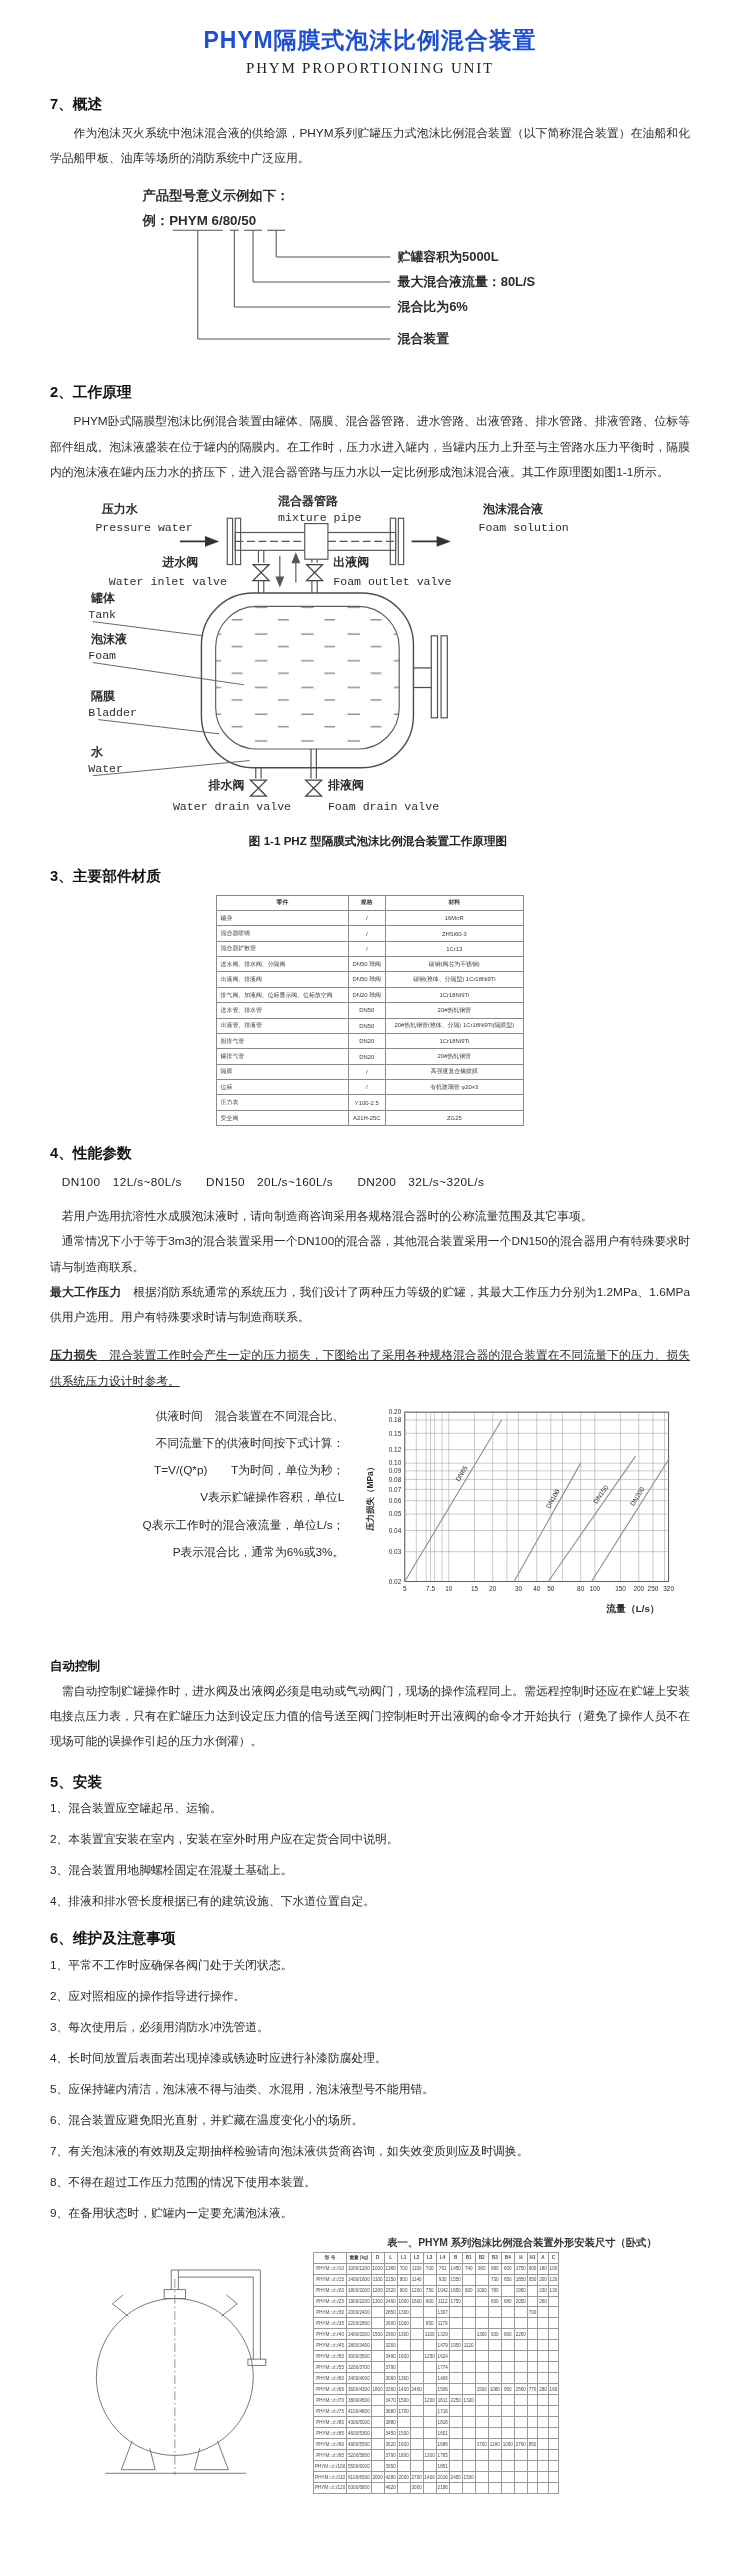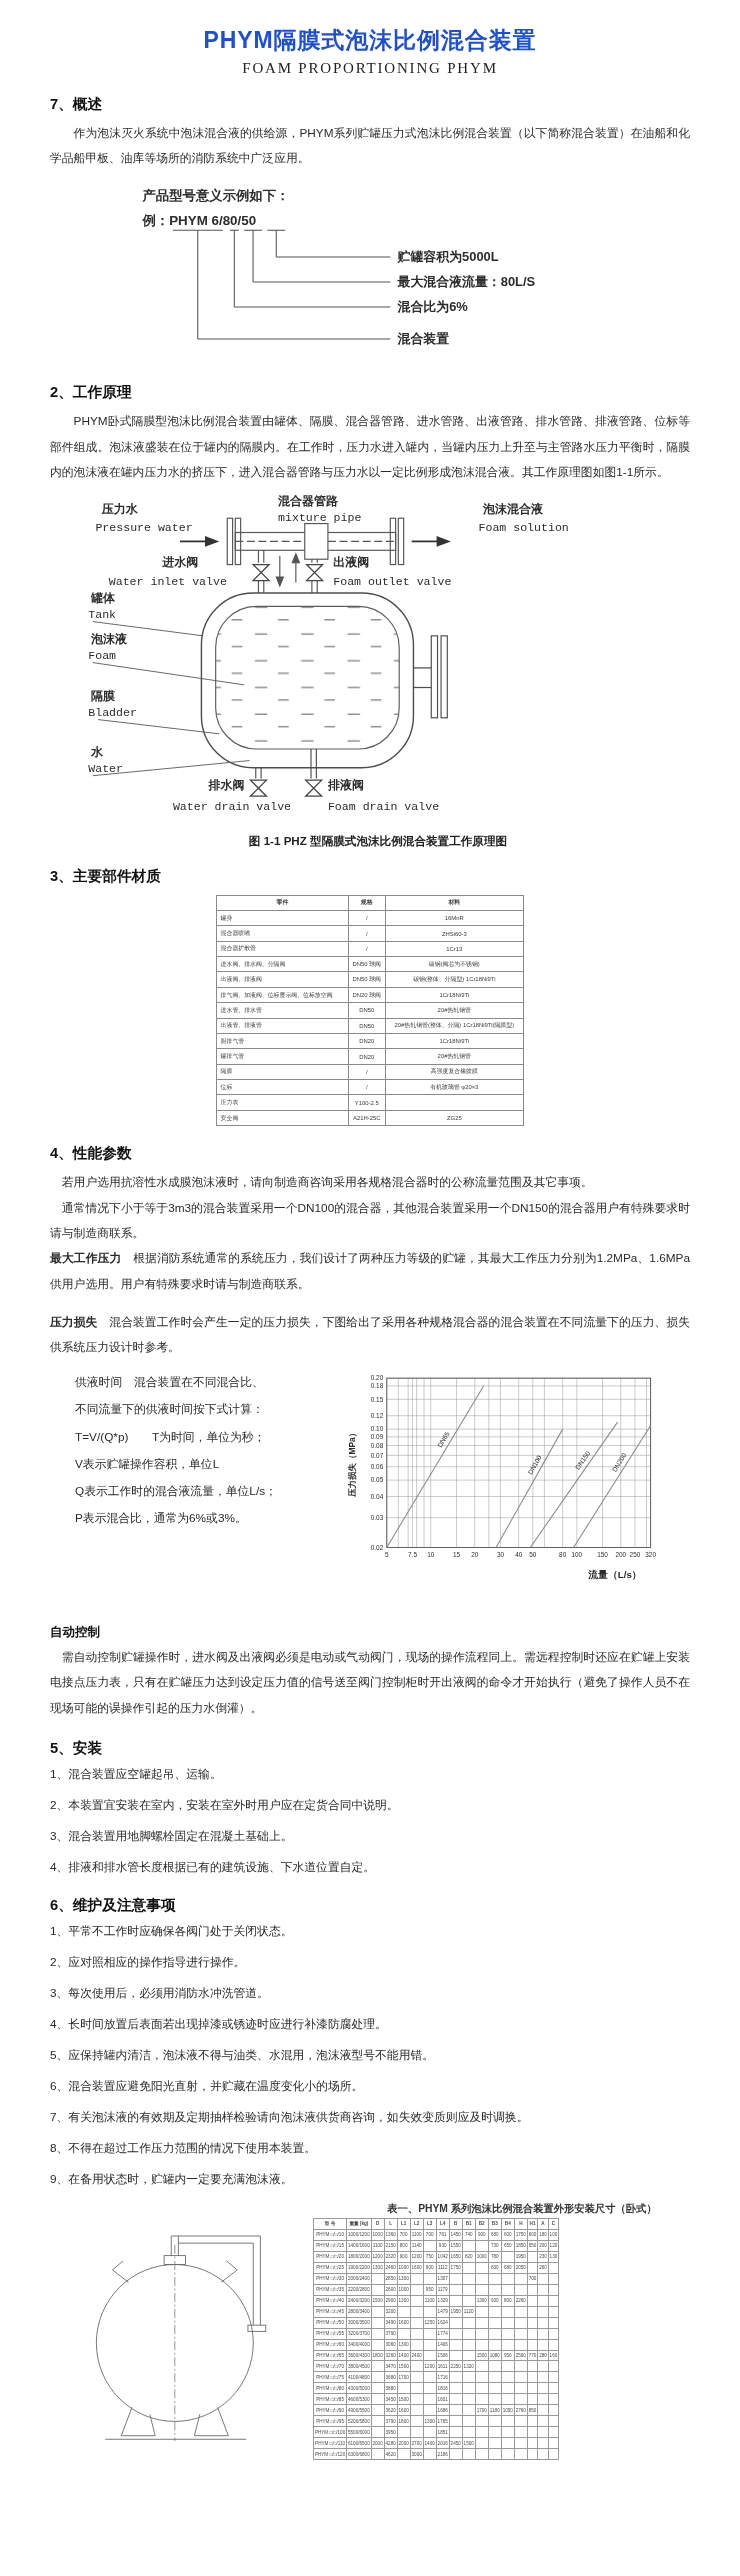--- a/index.html
+++ b/index.html
@@ -15,42 +15,42 @@
   .flowline{font-size:11.8px;line-height:2.1;margin:3.6px 0 9px 0;letter-spacing:0.4px;}
   svg text{fill:#2c2c2c;}
   .model-diagram{margin:10.7px 0 1.8px 80px;display:block;}
   .figure-wrap{margin:8px 0 0 16px;}
   .fig-caption{text-align:center;font-size:11.6px;font-weight:bold;margin:5.3px 0 9px 0;color:#222;}
   
   table.mat{border-collapse:collapse;margin:9px auto 5.3px auto;width:308px;}
   table.mat th,table.mat td{border:0.9px solid #8a8a8a;font-size:5.9px;padding:2.7px 1.8px;text-align:center;color:#3a3a3a;}
   table.mat td.l{text-align:left;padding-left:3.6px;}
   
-  .chart-row{display:flex;margin-top:9px;}
+  .chart-row{display:flex;margin-top:9px;text-align:right;}
   .chart-left{width:46%;padding-left:25px;box-sizing:border-box;}
   .chart-left .line{font-size:11.8px;line-height:2.3;color:#2a2a2a;}
   .chart-right{width:54%;}
   
   .num-list .list-line{font-size:11.8px;line-height:1.65;margin:0 0 11.6px 0;color:#2a2a2a;}
   
   .dim-block{margin-top:12.5px;}
   .dim-title{font-size:10.3px;font-weight:bold;text-align:center;color:#333;}
   .dim-flex{display:flex;align-items:flex-start;}
   table.dim{border-collapse:collapse;}
   table.dim th,table.dim td{border:0.4px solid #9a9a9a;text-align:center;color:#4a4a4a;padding:0.9px 0.9px;}
   table.dim1 th,table.dim1 td{font-size:4.6px;height:8.2px;}
   .t1-title{margin:1.8px 0 1.8px 267px;width:410px;}
 </style>
 </head>
 <body>
 
 <div class="page">
 
   <h1 class="doc-title">PHYM隔膜式泡沫比例混合装置</h1>
-  <div class="doc-subtitle">FOAM PROPORTIONING PHYM</div>
+  <div class="doc-subtitle">PHYM PROPORTIONING UNIT</div>
 
   <h2 class="sec">7、概述</h2>
   <p class="body indent2">作为泡沫灭火系统中泡沫混合液的供给源，PHYM系列贮罐压力式泡沫比例混合装置（以下简称混合装置）在油船和化学品船甲板、油库等场所的消防系统中广泛应用。</p>
 
   <svg class="model-diagram" width="535" height="183" viewBox="0 0 600 205">
     <text x="14" y="20" font-size="15" font-weight="bold">产品型号意义示例如下：</text>
     <text x="14" y="48" font-size="15" font-weight="bold">例：PHYM 6/80/50</text>
     <g stroke="#555" stroke-width="1.2" fill="none">
       <line x1="48" y1="54" x2="104" y2="54"></line>
       <line x1="112" y1="54" x2="122" y2="54"></line>
@@ -255,24 +255,25 @@
         </tr>
         <tr>
           <td class="l">安全阀</td>
           <td>A21H-25C</td>
           <td>ZG25</td>
         </tr>
       </tbody>
     </table>
 
   <h2 class="sec">4、性能参数</h2>
+  <p class="flowline indent1">DN100　12L/s~80L/s　　DN150　20L/s~160L/s　　DN200　32L/s~320L/s</p>
   <p class="body indent1">若用户选用抗溶性水成膜泡沫液时，请向制造商咨询采用各规格混合器时的公称流量范围及其它事项。</p>
   <p class="body indent1">通常情况下小于等于3m3的混合装置采用一个DN100的混合器，其他混合装置采用一个DN150的混合器用户有特殊要求时请与制造商联系。</p>
   <p class="body"><span class="lead">最大工作压力</span><span>　根据消防系统通常的系统压力，我们设计了两种压力等级的贮罐，其最大工作压力分别为1.2MPa、1.6MPa供用户选用。用户有特殊要求时请与制造商联系。</span></p>
-  <p class="body" style="margin-top:12.5px;"><span class="lead">压力损失</span><span>　混合装置工作时会产生一定的压力损失，下图给出了采用各种规格混合器的混合装置在不同流量下的压力、损失供系统压力设计时参考。</span></p>
+  <p class="body" style="margin-top:12.5px;text-decoration:underline;"><span class="lead">压力损失</span><span>　混合装置工作时会产生一定的压力损失，下图给出了采用各种规格混合器的混合装置在不同流量下的压力、损失供系统压力设计时参考。</span></p>
 
   <div class="chart-row">
     <div class="chart-left">
         <div class="line">供液时间　混合装置在不同混合比、</div>
         <div class="line">不同流量下的供液时间按下式计算：</div>
         <div class="line">T=V/(Q*p)　　T为时间，单位为秒；</div>
         <div class="line">V表示贮罐操作容积，单位L</div>
         <div class="line">Q表示工作时的混合液流量，单位L/s；</div>
         <div class="line">P表示混合比，通常为6%或3%。</div>
       </div>

